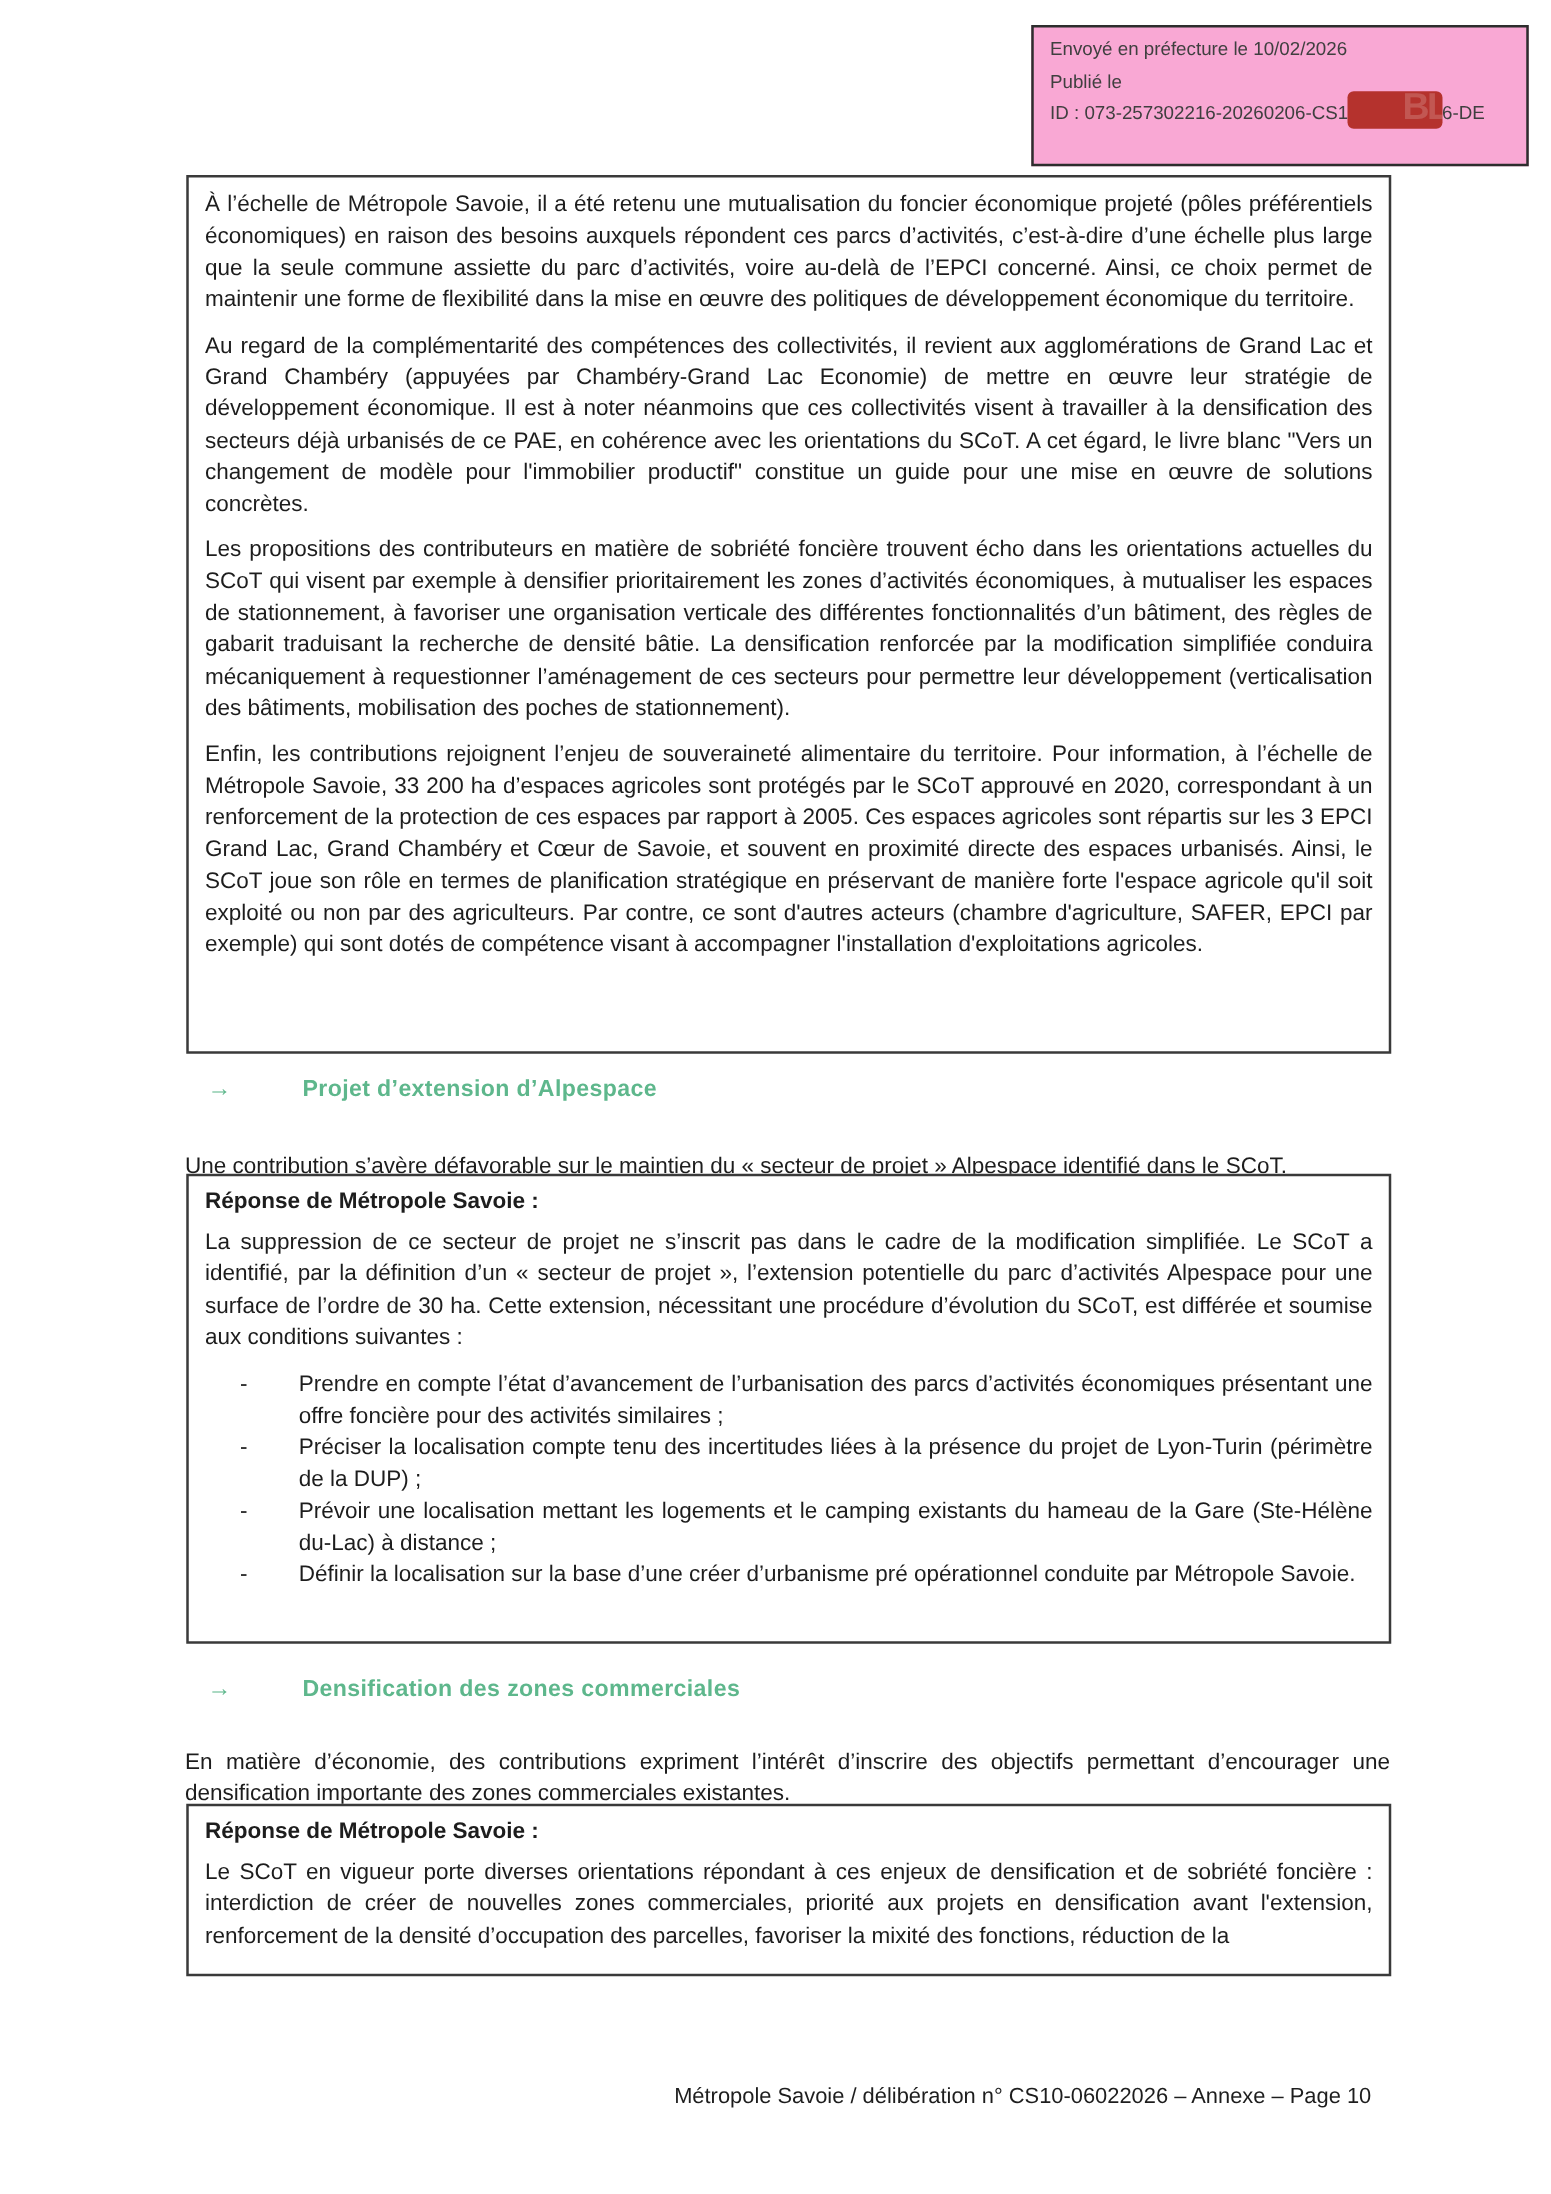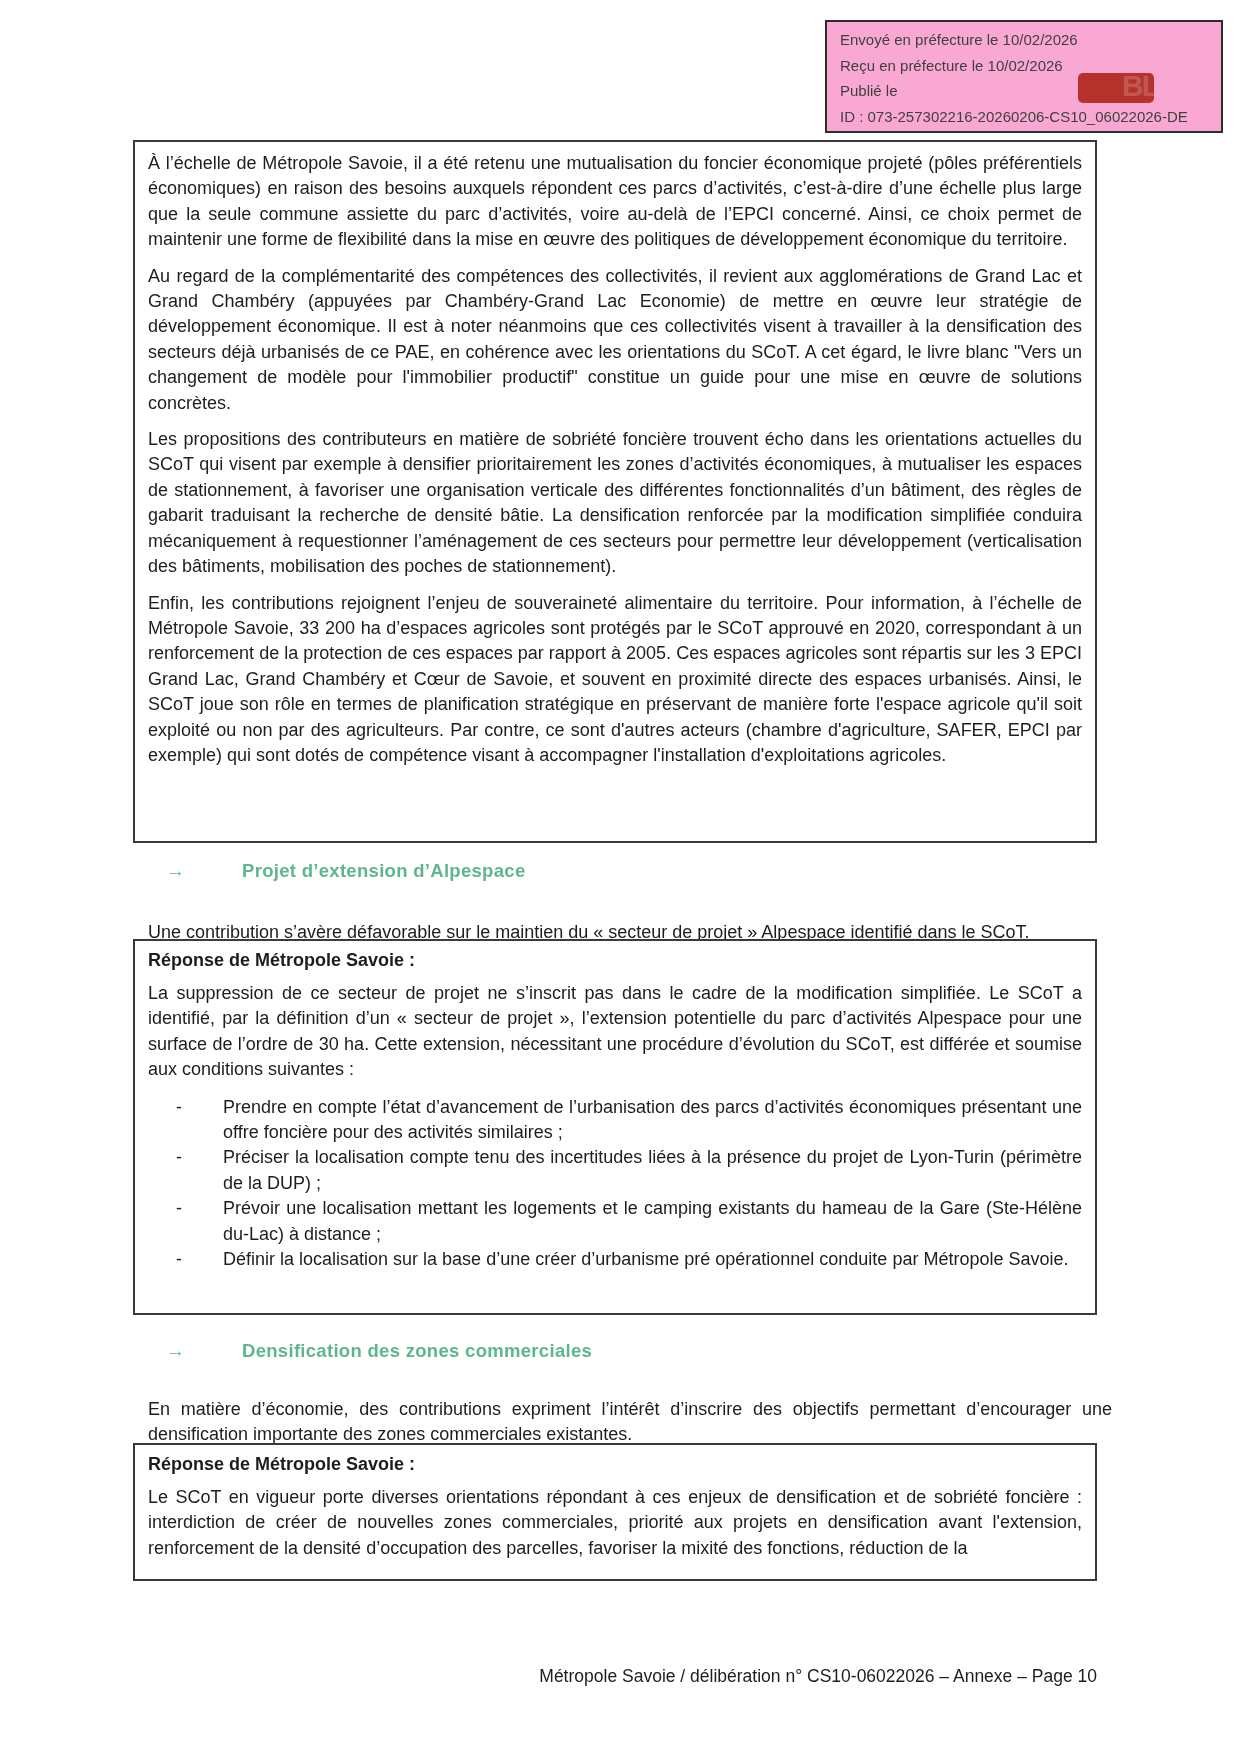--- a/index.html
+++ b/index.html
@@ -22,21 +22,21 @@
     position:absolute;right:-4px;top:-4px;font-size:30px;font-weight:bold;
     color:rgba(255,255,255,0.18);letter-spacing:-2px;
   }
   .bl-logo .bl-name{
     position:absolute;left:7px;top:4px;color:#fff;font-size:10px;font-weight:bold;
     line-height:11px;letter-spacing:0.2px;margin-top:44px;
   }
   
   .content-col{position:absolute;left:133px;top:0;width:964px;}
   .doc-box{
-    position:absolute;left:0;width:964px;border:2px solid #3a3a3a;box-sizing:border-box;
+    position:absolute;left:16px;width:964px;border:2px solid #3a3a3a;box-sizing:border-box;
     padding:9px 13px 18px 13px;background:#fff;
   }
   #main-box{top:140px;min-height:703px;}
   #response-box-1{top:939px;min-height:376px;}
   #response-box-2{top:1443px;min-height:114px;}
   .para{font-size:18px;line-height:25.4px;text-align:justify;margin:0 0 11px 0;}
   .para:last-child{margin-bottom:0;}
   .resp-title{font-size:18px;font-weight:bold;margin:0 0 10px 0;}
   .bullet-list{margin:12px 0 0 0;padding:0;}
   .bullet-item{display:flex;}
@@ -55,21 +55,20 @@
   .page-footer{
     position:absolute;left:133px;top:1666px;width:964px;text-align:right;
     font-size:17.5px;color:#1d1d1d;
   }
 </style>
 </head>
 <body>
 
 <div class="stamp-box">
   <div class="stamp-line">Envoyé en préfecture le 10/02/2026</div>
-  <div class="stamp-line">Reçu en préfecture le 10/02/2026</div>
   <div class="stamp-line">Publié le</div>
   <div class="stamp-line">ID : 073-257302216-20260206-CS10_06022026-DE</div>
   <div class="bl-logo">
     <span class="bl-badge">BL</span>
     <span class="bl-name">
       <span>Berger</span><br>
       <span>Levrault</span>
     </span>
   </div>
 </div>

